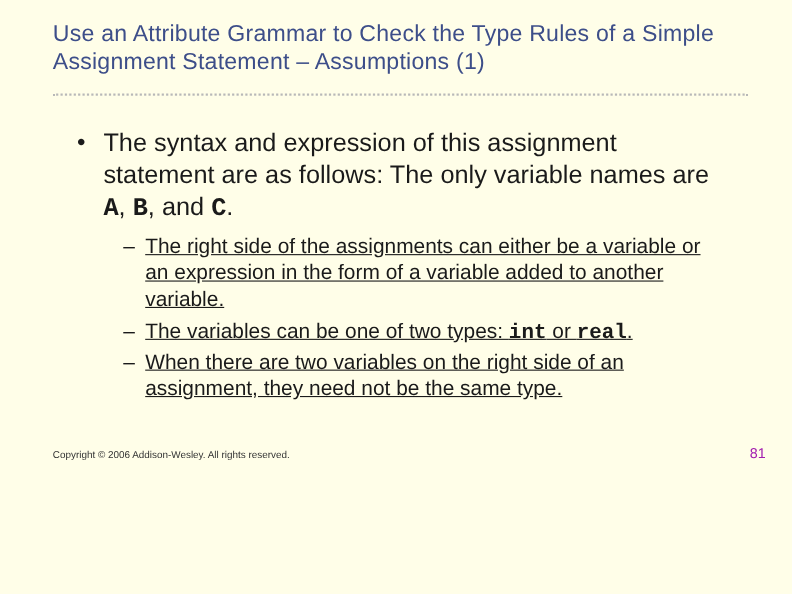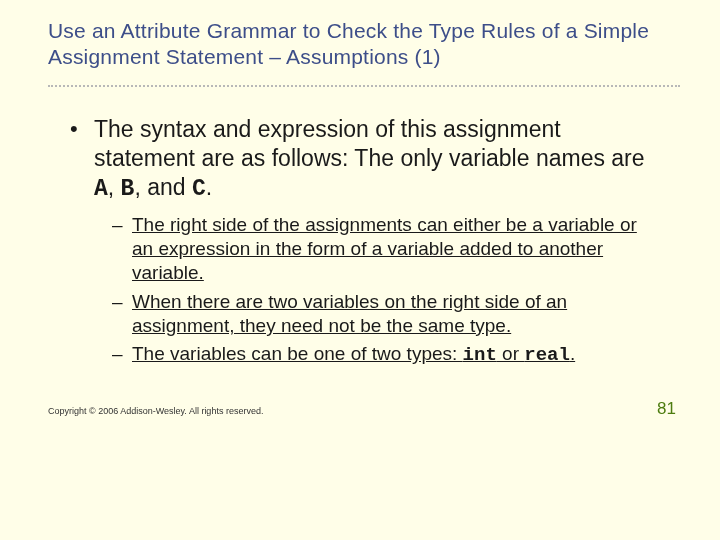--- a/index.html
+++ b/index.html
@@ -76,30 +76,30 @@
     font-size: 19px;
   }
   .mono {
     font-family: "Courier New", monospace;
     font-weight: bold;
   }
   .footer {
     position: absolute;
     bottom: 18px;
     left: 48px;
-    right: 44px;
+    right: 24px;
     display: flex;
     justify-content: space-between;
     align-items: baseline;
     font-size: 9px;
     color: #333;
   }
   .pagenum {
-    font-size: 17px;
-    color: #4d7c0f;
+    font-size: 13px;
+    color: #a21caf;
     margin-top: 18px;
   }
 </style>
 </head>
 <body>
 
 <div class="slide">
 
   <h1 class="title">Use an Attribute Grammar to Check the Type Rules of a Simple Assignment Statement – Assumptions (1)</h1>
 
@@ -108,24 +108,24 @@
   <div class="content">
     <ul class="top">
       <li>
         <span>The syntax and expression of this assignment statement are as follows: The only variable names are </span><span class="mono">A</span><span>, </span><span class="mono">B</span><span>, and </span><span class="mono">C</span><span>.</span>
 
         <ul class="sub">
           <li>
             <span>The right side of the assignments can either be a variable or an expression in the form of a variable added to another variable.</span>
           </li>
           <li>
-            <span>When there are two variables on the right side of an assignment, they need not be the same type.</span>
+            <span>The variables can be one of two types: </span><span class="mono">int</span><span> or </span><span class="mono">real</span><span>.</span>
           </li>
           <li>
-            <span>The variables can be one of two types: </span><span class="mono">int</span><span> or </span><span class="mono">real</span><span>.</span>
+            <span>When there are two variables on the right side of an assignment, they need not be the same type.</span>
           </li>
         </ul>
       </li>
     </ul>
   </div>
 
   <div class="footer">
     <span>Copyright © 2006 Addison-Wesley. All rights reserved.</span>
     <span class="pagenum">81</span>
   </div>

